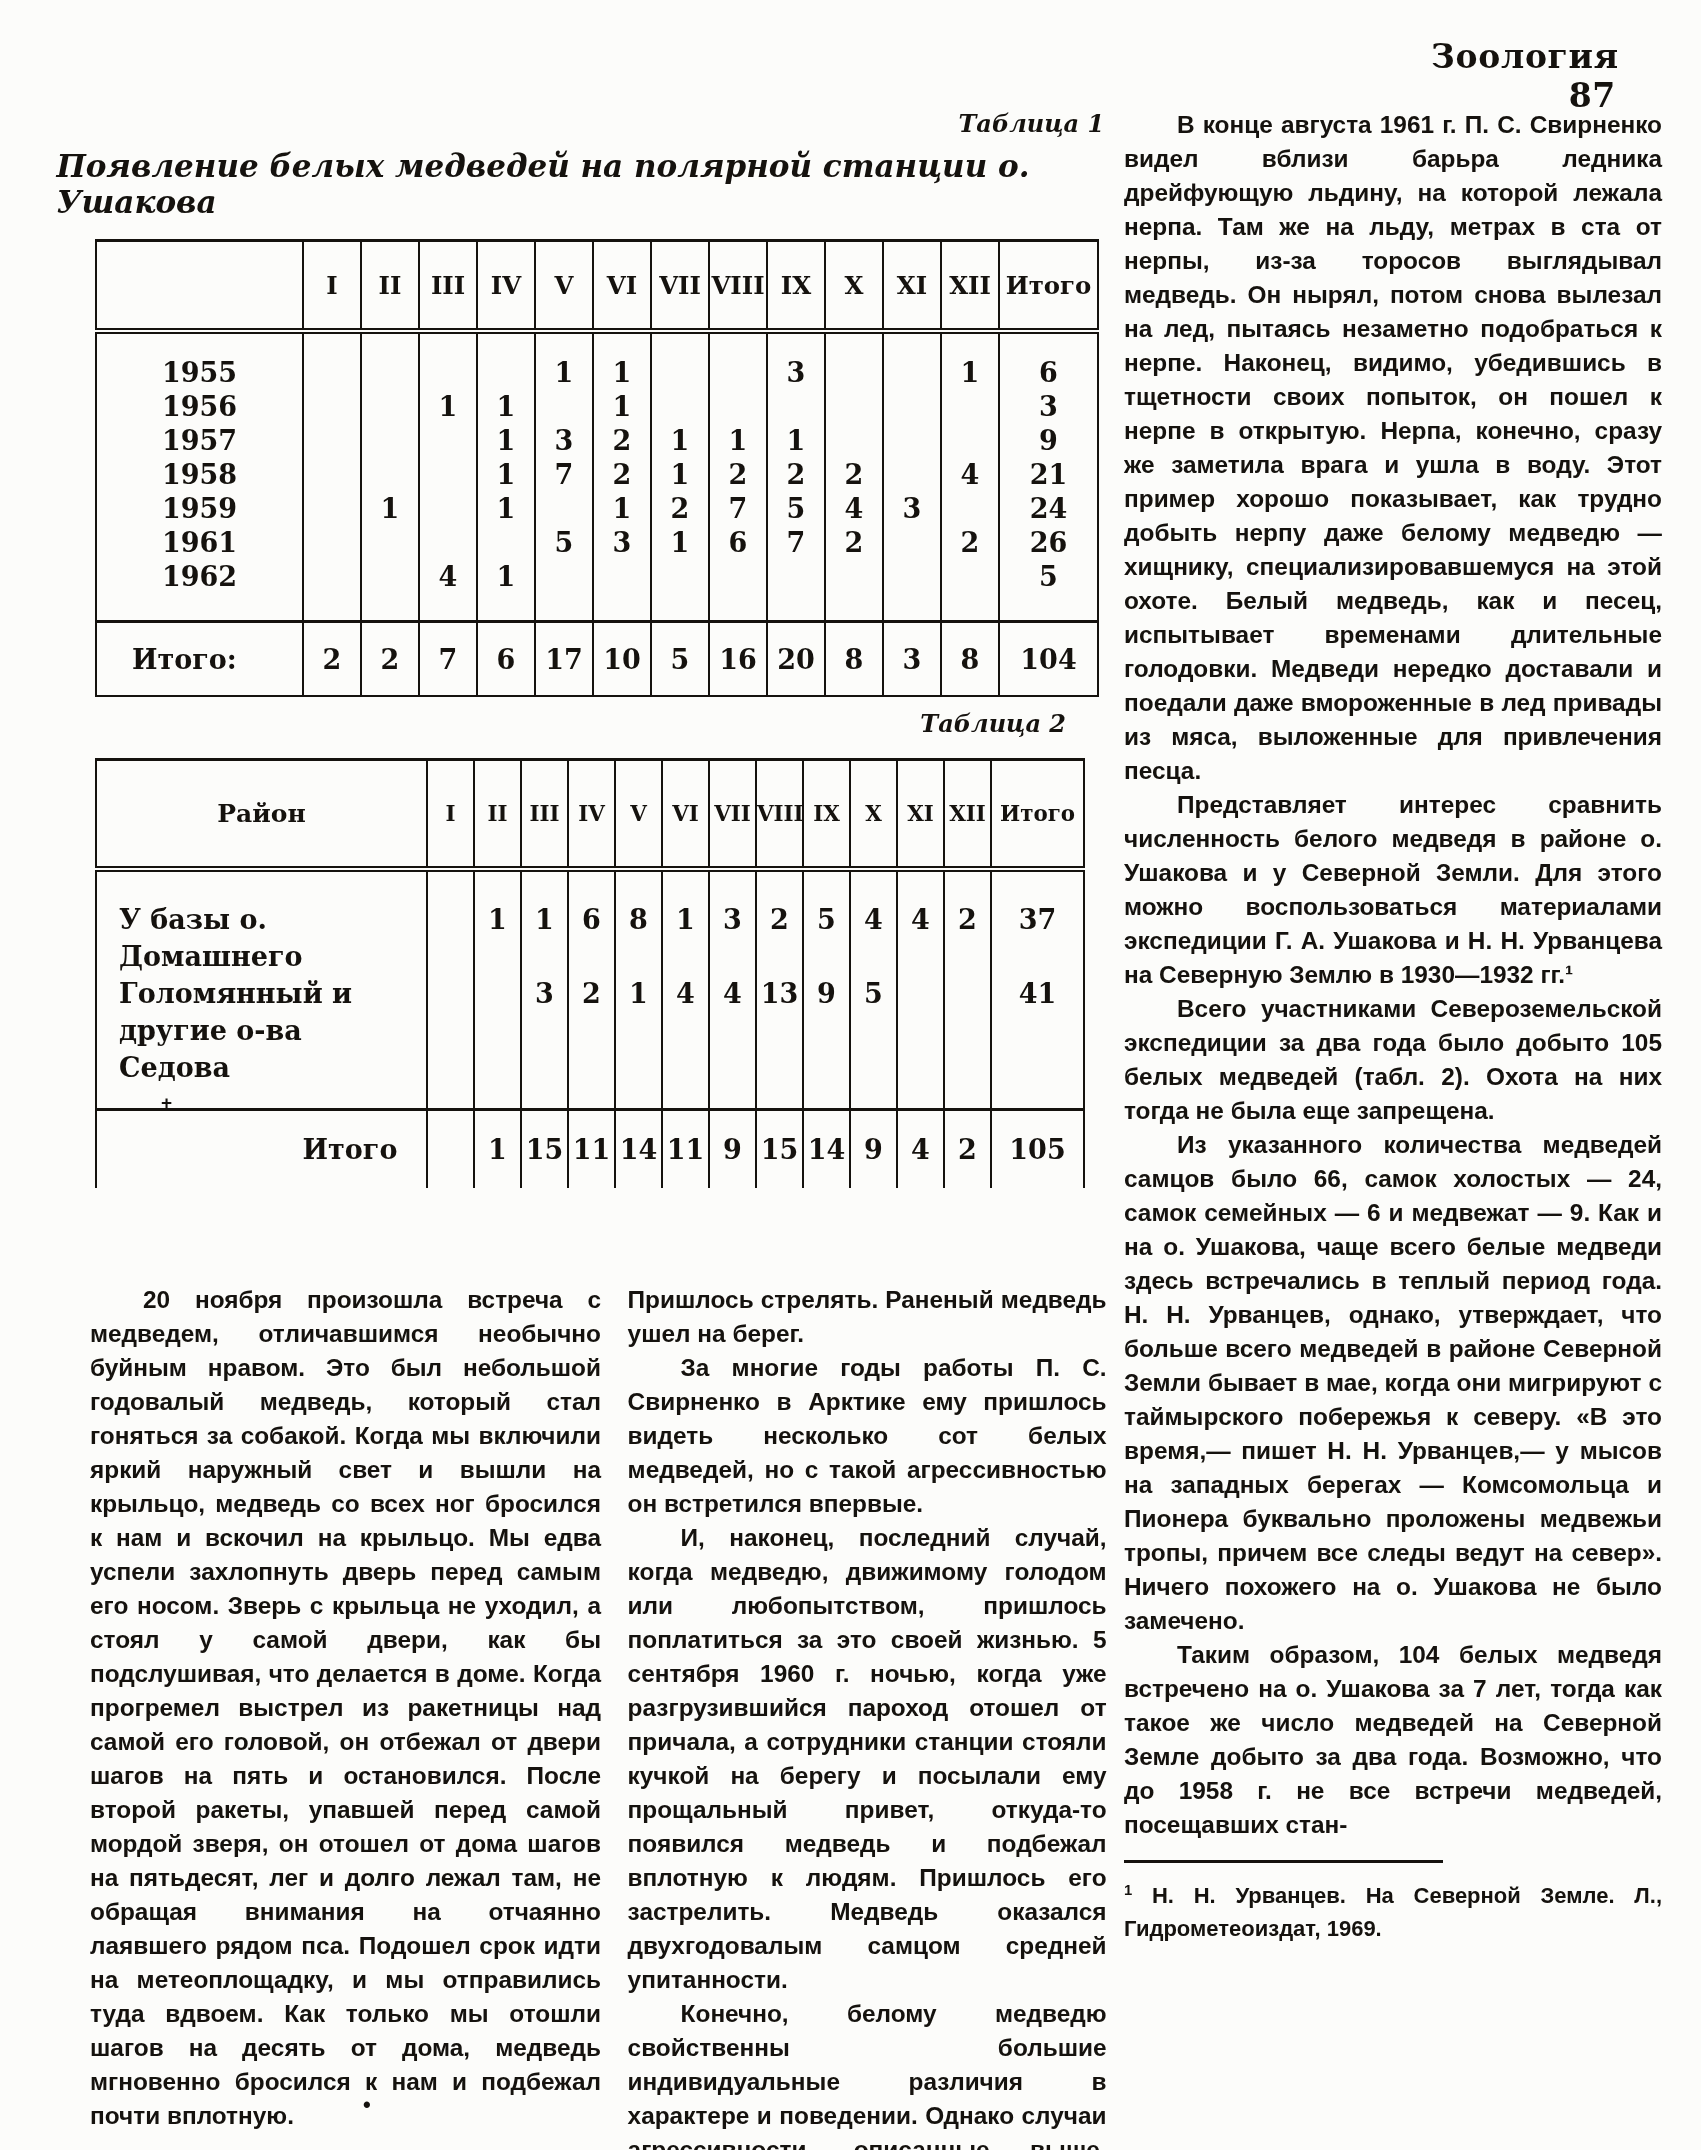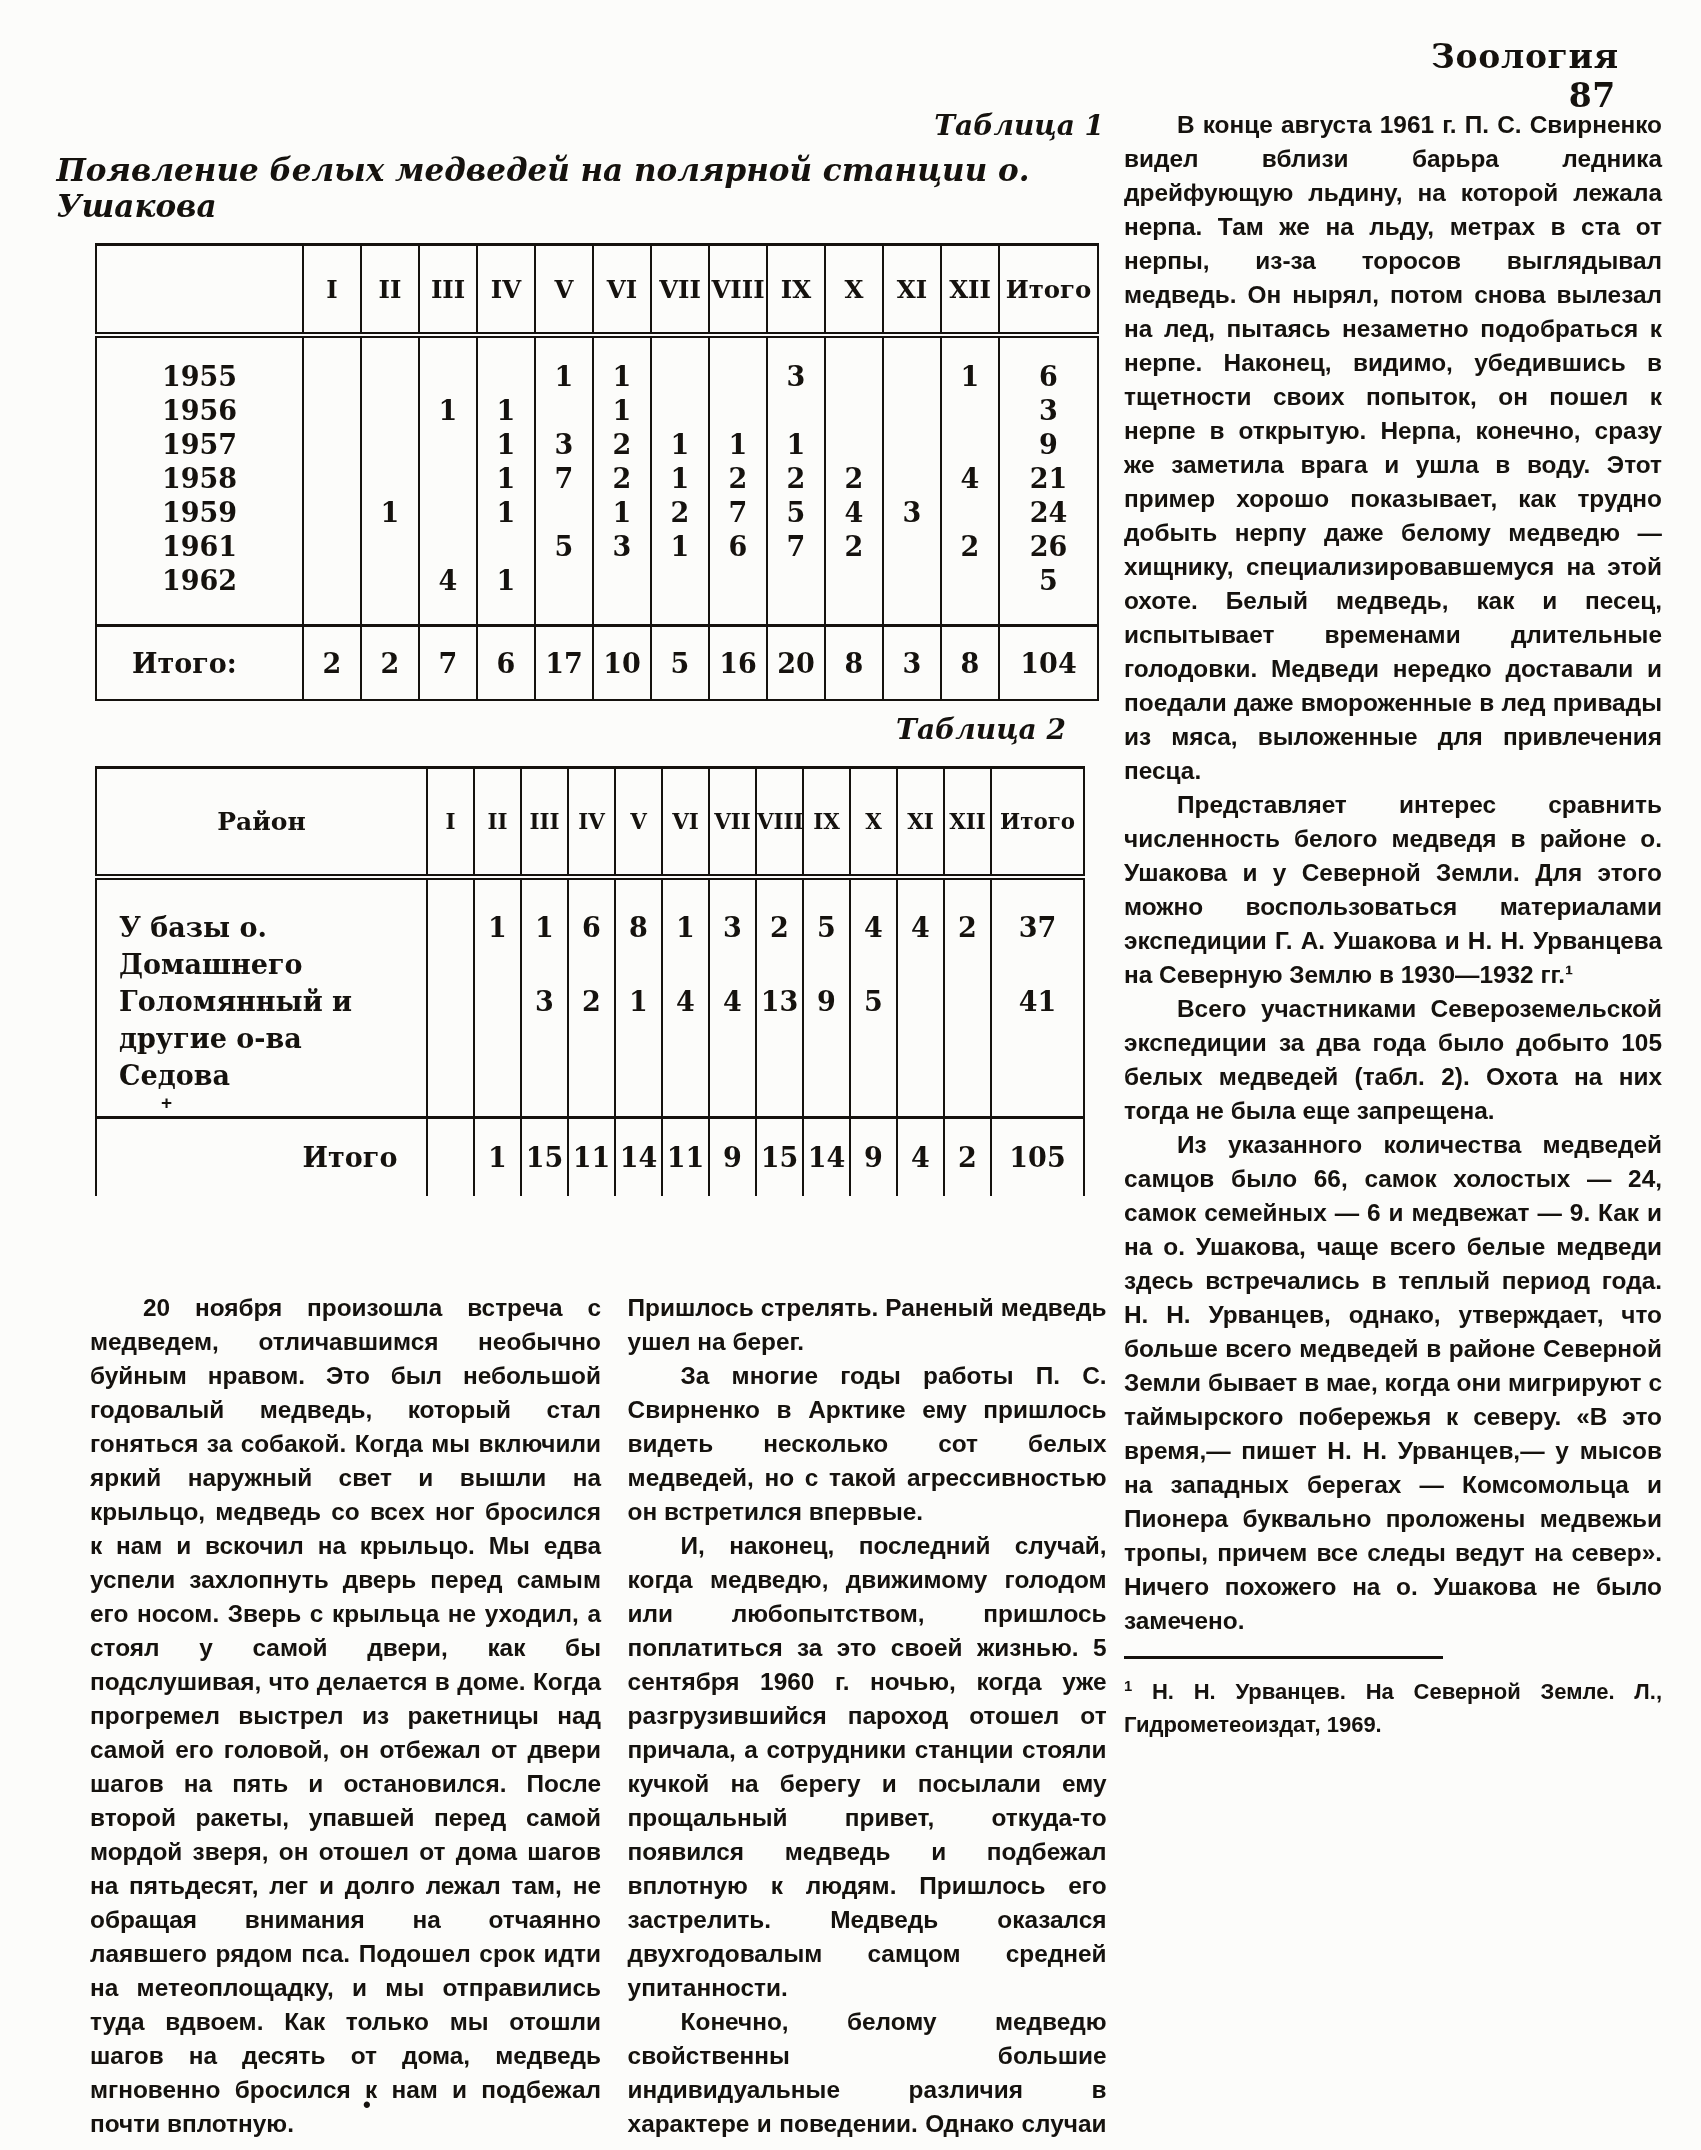--- a/index.html
+++ b/index.html
@@ -12,21 +12,21 @@
   
   .page-header {
     position:absolute; top:37px; left:1431px; width:185px;
     font-family:"DejaVu Serif", serif; font-weight:bold;
     font-size:33px; text-align:right; letter-spacing:0.7px;
   }
   
   .left-zone { position:absolute; left:52px; top:109px; width:1058px; }
   .tbl-label {
     font-family:"DejaVu Serif", serif; font-style:italic; font-weight:bold;
-    font-size:28px; text-align:right;
+    font-size:24px; text-align:right;
   }
   .t1-label { padding-right:5.9px; }
   .t2-label { padding-right:44px; margin-top:11.8px; }
   .tbl-caption {
     font-family:"DejaVu Serif", serif; font-style:italic; font-weight:bold;
     font-size:31px; margin-top:10.3px; padding-left:4.4px;
   }
   
   table.tbl {
     border-collapse:collapse; table-layout:fixed;
@@ -361,20 +361,21 @@
         </div>
     </div>
   </div>
 
   <div class="right-zone">
     <div id="col-right">
         <p class="para">В конце августа 1961 г. П. С. Свирненко видел вблизи барьра ледника дрейфующую льдину, на которой лежала нерпа. Там же на льду, метрах в ста от нерпы, из-за торосов выглядывал медведь. Он нырял, потом снова вылезал на лед, пытаясь незаметно подобраться к нерпе. Наконец, видимо, убедившись в тщетности своих попыток, он пошел к нерпе в открытую. Нерпа, конечно, сразу же заметила врага и ушла в воду. Этот пример хорошо показывает, как трудно добыть нерпу даже белому медведю — хищнику, специализировавшемуся на этой охоте. Белый медведь, как и песец, испытывает временами длительные голодовки. Медведи нередко доставали и поедали даже вмороженные в лед привады из мяса, выложенные для привлечения песца.</p>
         <p class="para">Представляет интерес сравнить численность белого медведя в районе о. Ушакова и у Северной Земли. Для этого можно воспользоваться материалами экспедиции Г. А. Ушакова и Н. Н. Урванцева на Северную Землю в 1930—1932 гг.¹</p>
         <p class="para">Всего участниками Североземельской экспедиции за два года было добыто 105 белых медведей (табл. 2). Охота на них тогда не была еще запрещена.</p>
         <p class="para">Из указанного количества медведей самцов было 66, самок холостых — 24, самок семейных — 6 и медвежат — 9. Как и на о. Ушакова, чаще всего белые медведи здесь встречались в теплый период года. Н. Н. Урванцев, однако, утверждает, что больше всего медведей в районе Северной Земли бывает в мае, когда они мигрируют с таймырского побережья к северу. «В это время,— пишет Н. Н. Урванцев,— у мысов на западных берегах — Комсомольца и Пионера буквально проложены медвежьи тропы, причем все следы ведут на север». Ничего похожего на о. Ушакова не было замечено.</p>
+        <p class="para">Таким образом, 104 белых медведя встречено на о. Ушакова за 7 лет, тогда как такое же число медведей на Северной Земле добыто за два года. Возможно, что до 1958 г. не все встречи медведей, посещавших стан-</p>
       </div>
     <div class="footnote">
       <div class="footnote-rule"></div>
       <div class="footnote-text"><sup>1</sup> <span>Н. Н. Урванцев. На Северной Земле. Л., Гидрометеоиздат, 1969.</span></div>
     </div>
   </div>
 
   <div class="mark mark-plus">+</div>
   <div class="mark mark-dot">•</div>
 

